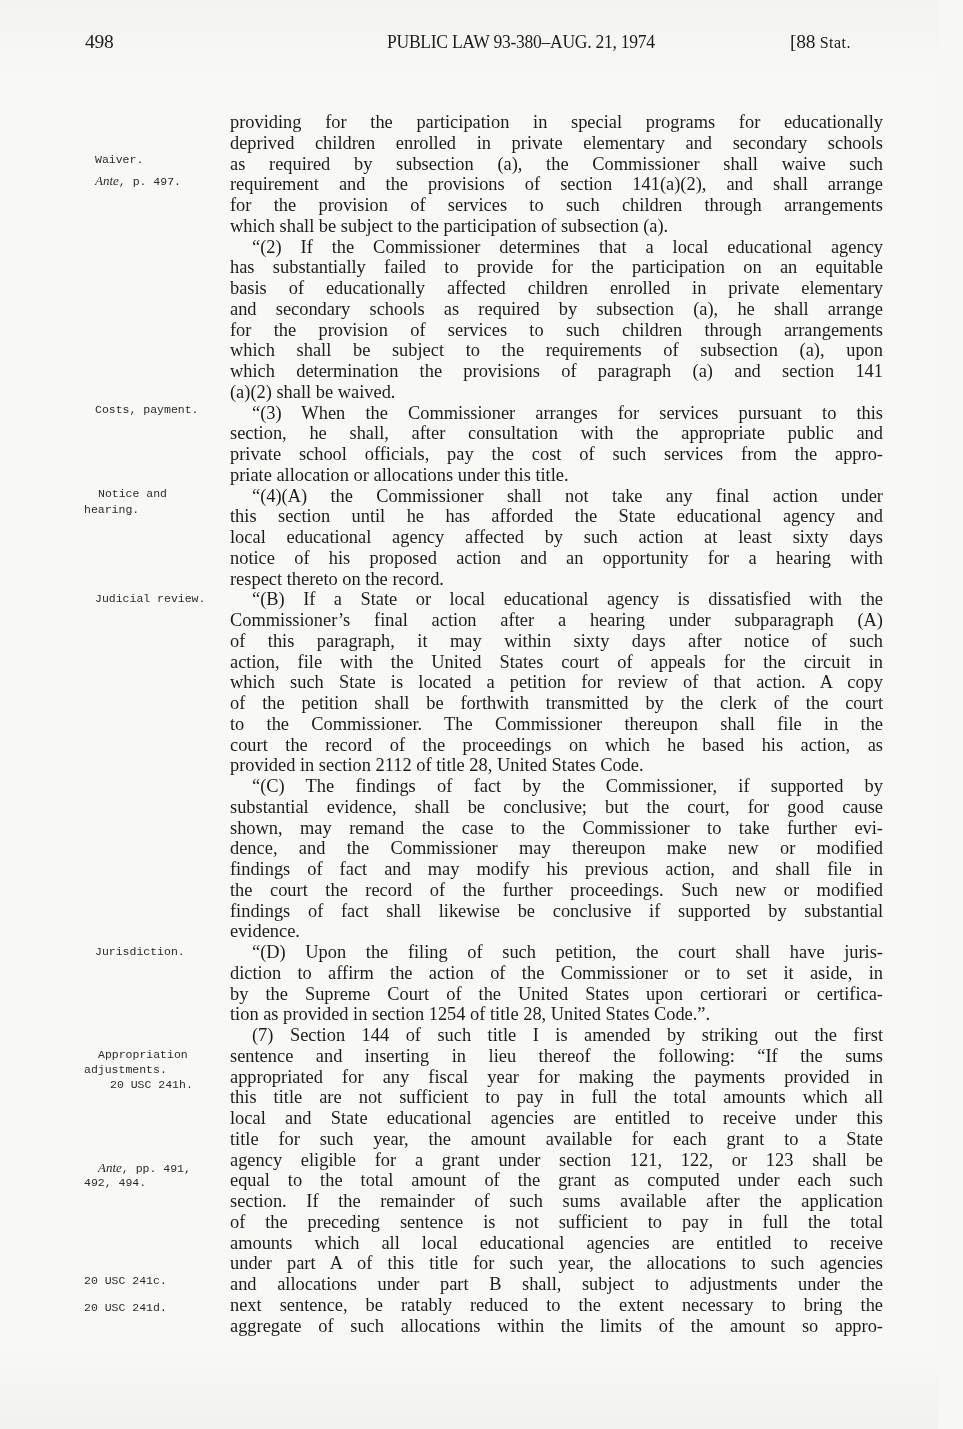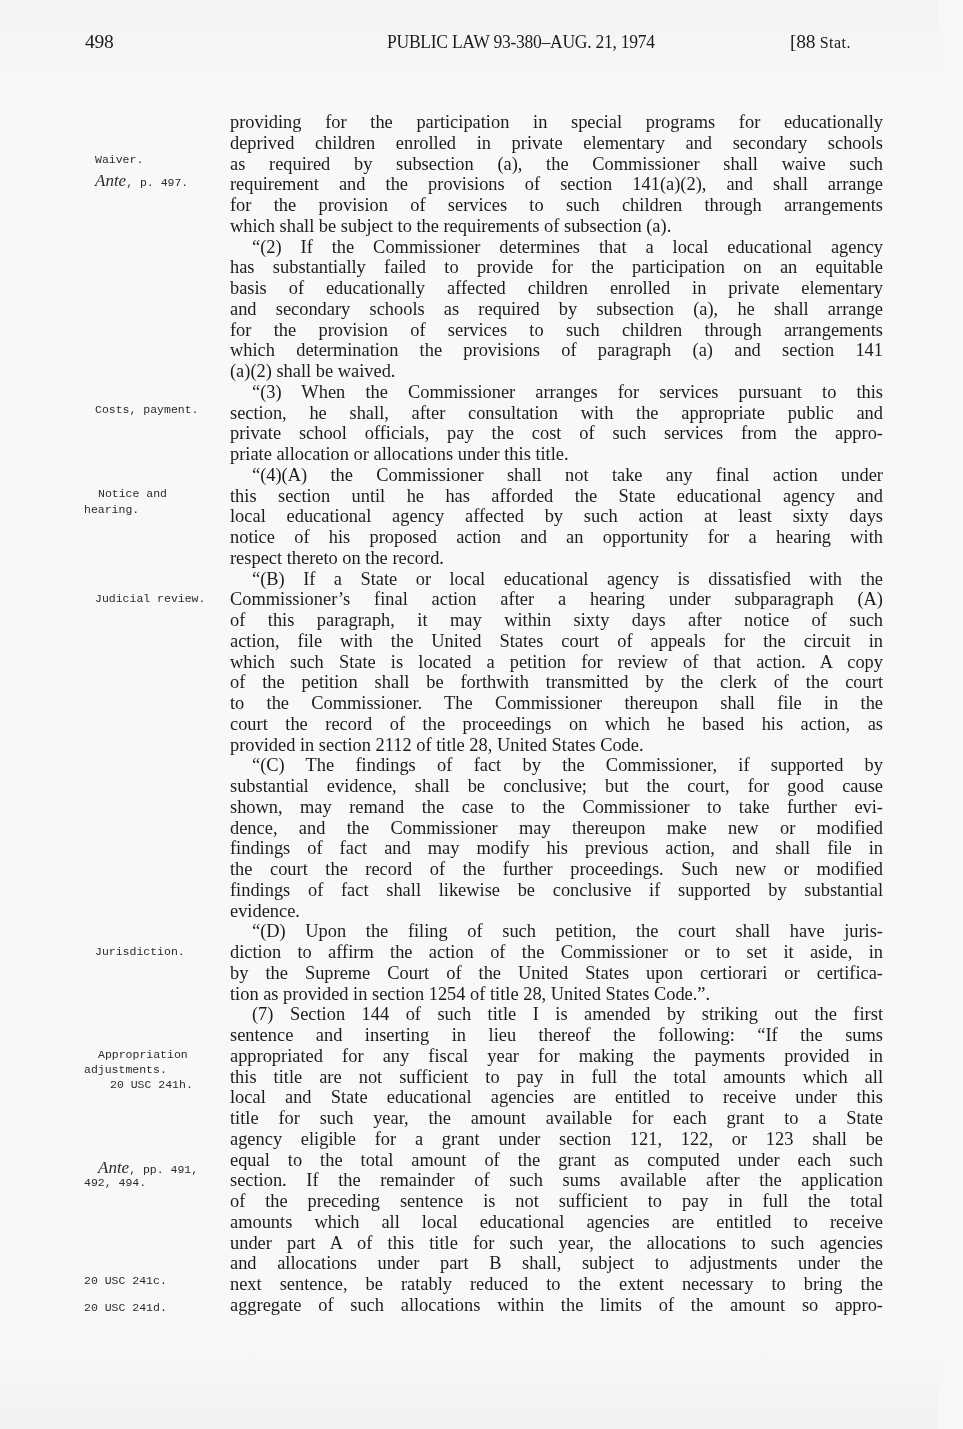--- a/index.html
+++ b/index.html
@@ -32,21 +32,21 @@
     text-align: justify; text-align-last: justify;
     display: block; overflow: visible;
   }
   .line.last { text-align-last: left; }
   .line.indent { padding-left: 22px; }
 
   .note {
     position: absolute; font-family: "Liberation Mono", "DejaVu Sans Mono", monospace;
     font-size: 11.5px; line-height: 15px; color: #2a2a2a; white-space: nowrap;
   }
-  .note i { font-family: "Liberation Serif", serif; font-size: 17px; }
+  .note i { font-family: "Liberation Serif", serif; font-size: 13px; }
 </style>
 </head>
 <body>
 
 <div class="page">
 
   <div class="header">
     <span class="pno">498</span>
     <span class="title">PUBLIC LAW 93-380–AUG. 21, 1974</span>
     <span class="stat"><span>[88 </span><span class="sc">Stat.</span></span>
@@ -66,26 +66,27 @@
   <div class="note" style="left:84px; top:1175px;">492, 494.</div>
   <div class="note" style="left:84px; top:1273px;">20 USC 241c.</div>
   <div class="note" style="left:84px; top:1300px;">20 USC 241d.</div>
 
   <div class="body">
     <span class="line">providing for the participation in special programs for educationally</span>
     <span class="line">deprived children enrolled in private elementary and secondary schools</span>
     <span class="line">as required by subsection (a), the Commissioner shall waive such</span>
     <span class="line">requirement and the provisions of section 141(a)(2), and shall arrange</span>
     <span class="line">for the provision of services to such children through arrangements</span>
-    <span class="line last">which shall be subject to the requirements of subsection (a).</span>
+    <span class="line last">which shall be subject to the participation of subsection (a).</span>
     <span class="line indent">“(2) If the Commissioner determines that a local educational agency</span>
     <span class="line">has substantially failed to provide for the participation on an equitable</span>
     <span class="line">basis of educationally affected children enrolled in private elementary</span>
     <span class="line">and secondary schools as required by subsection (a), he shall arrange</span>
     <span class="line">for the provision of services to such children through arrangements</span>
+    <span class="line">which shall be subject to the requirements of subsection (a), upon</span>
     <span class="line">which determination the provisions of paragraph (a) and section 141</span>
     <span class="line last">(a)(2) shall be waived.</span>
     <span class="line indent">“(3) When the Commissioner arranges for services pursuant to this</span>
     <span class="line">section, he shall, after consultation with the appropriate public and</span>
     <span class="line">private school officials, pay the cost of such services from the appro-</span>
     <span class="line last">priate allocation or allocations under this title.</span>
     <span class="line indent">“(4)(A) the Commissioner shall not take any final action under</span>
     <span class="line">this section until he has afforded the State educational agency and</span>
     <span class="line">local educational agency affected by such action at least sixty days</span>
     <span class="line">notice of his proposed action and an opportunity for a hearing with</span>

